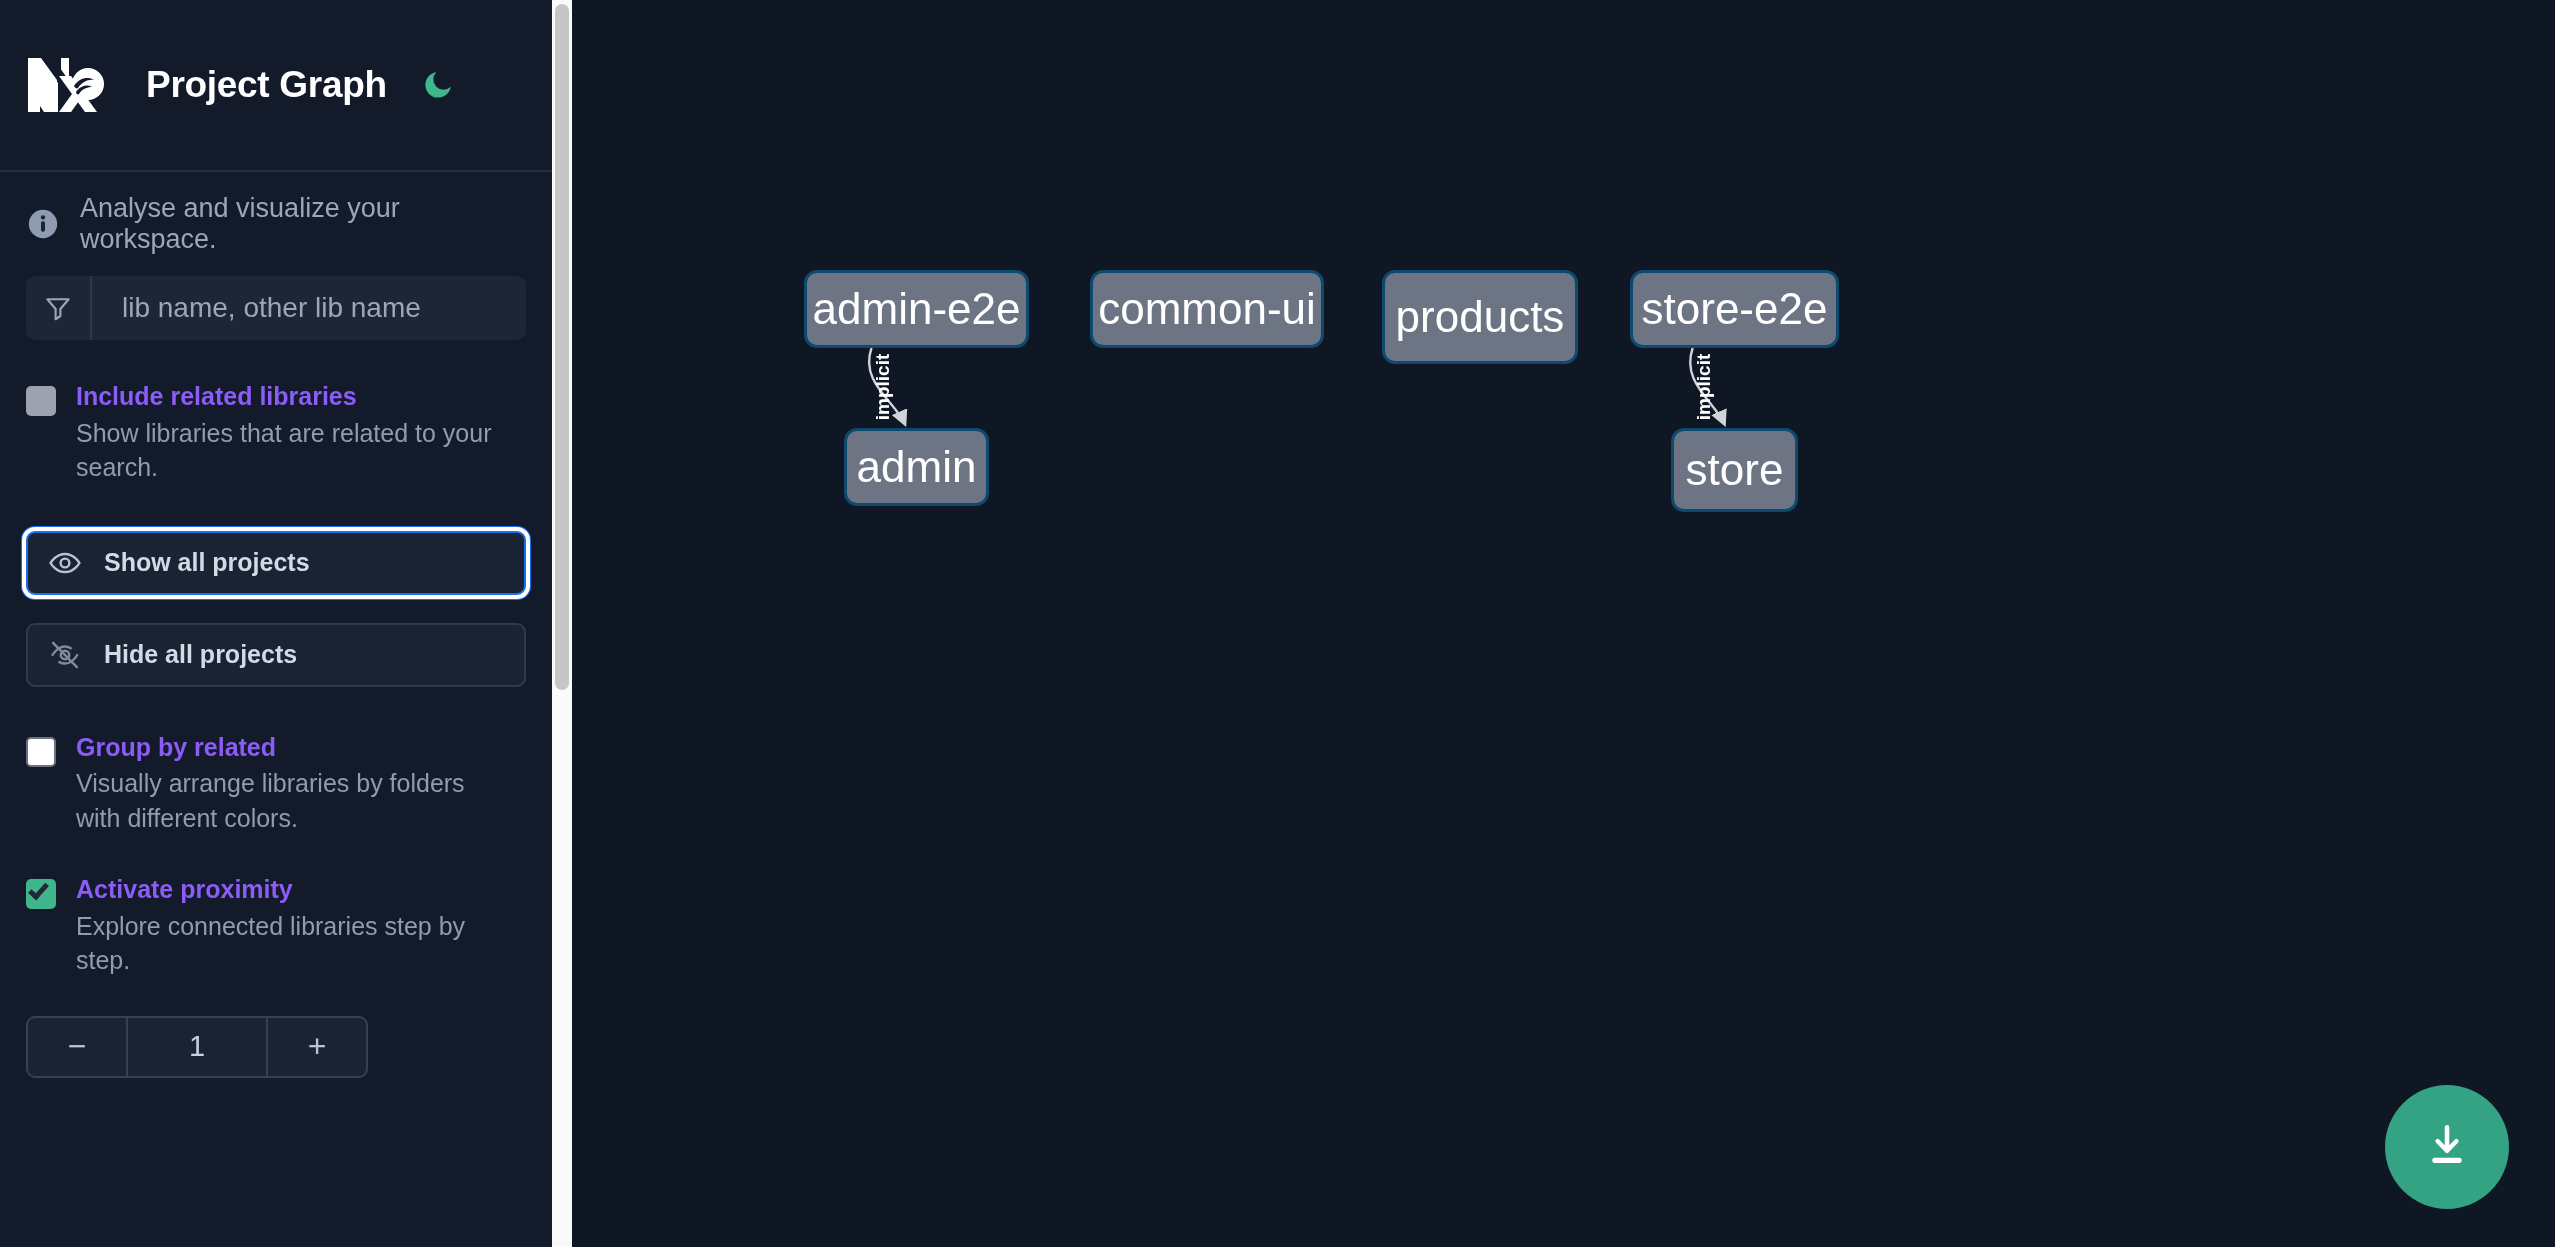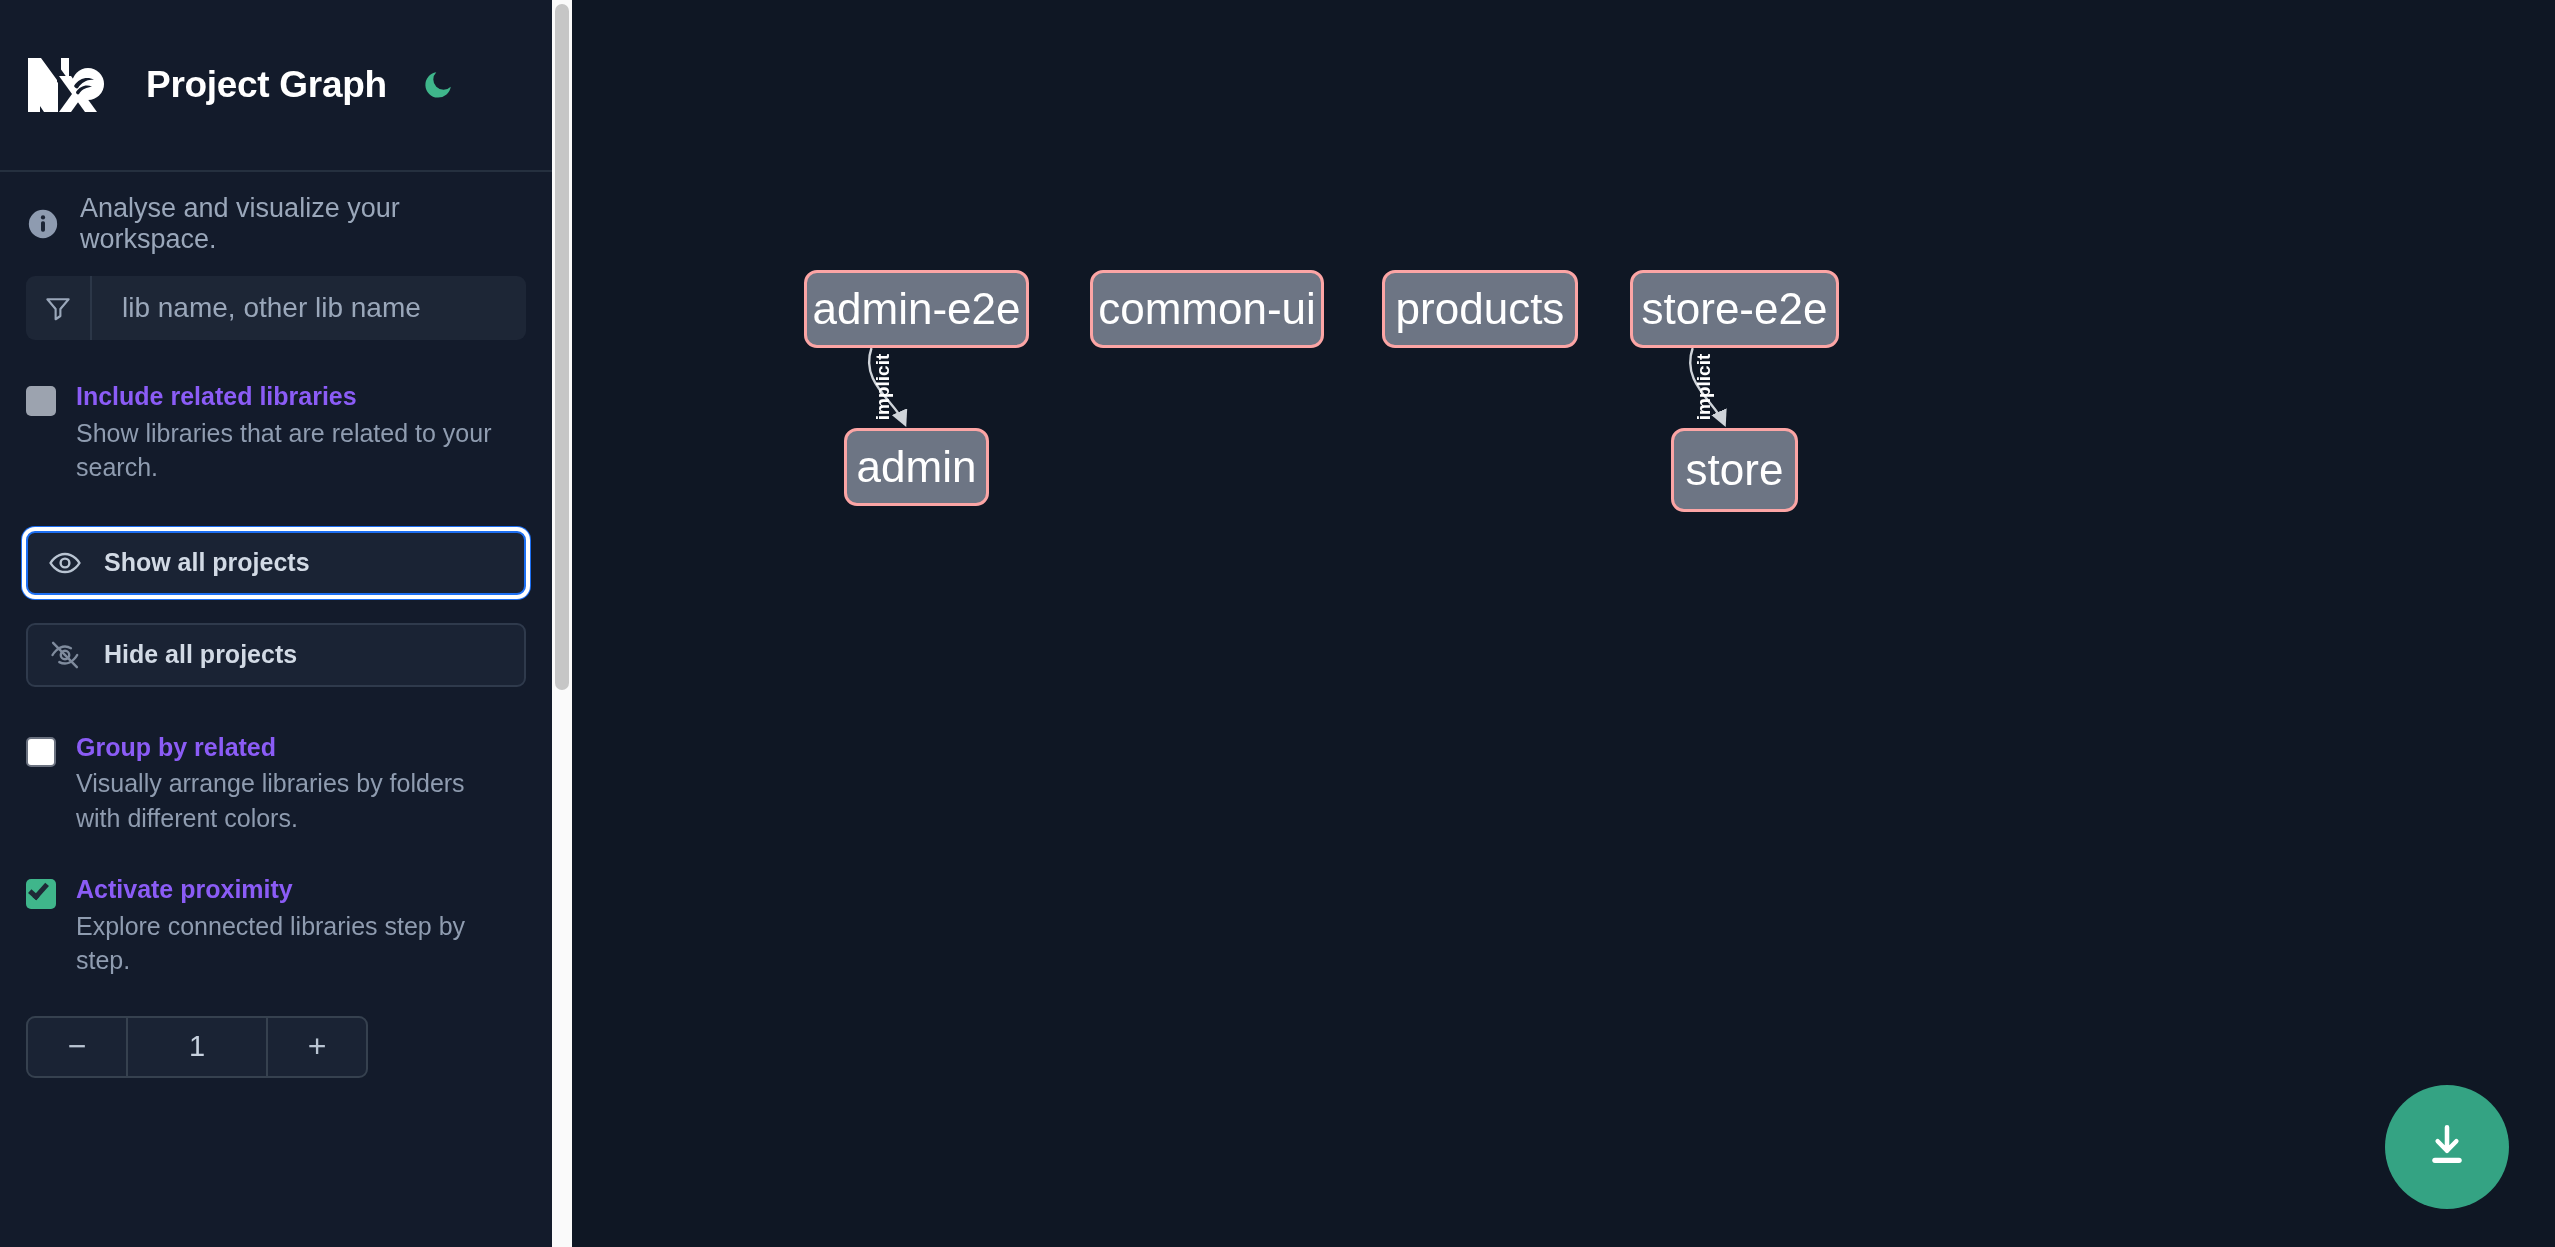--- a/index.html
+++ b/index.html
@@ -218,21 +218,21 @@
     left: 572px; top: 0;
     width: 1983px; height: 1247px;
     background: #0f1724;
     overflow: hidden;
   }
   #graph-svg { position: absolute; left: 0; top: 0; width: 1983px; height: 1247px; }
 
   .node {
     position: absolute;
     background: #6d7584;
-    border: 3px solid #fca5a5;
+    border: 3px solid #0c4a6e;
     border-radius: 13px;
     display: flex;
     align-items: center;
     justify-content: center;
     color: #ffffff;
     font-size: 44px;
     font-family: "Liberation Sans", sans-serif;
     cursor: pointer;
     white-space: nowrap;
   }
@@ -384,21 +384,21 @@
         </g>
     </svg>
 
     <div id="nodes-layer">
         <div class="node" style="left: 232px; top: 270px; width: 225px; height: 78px;">
           <span>admin-e2e</span>
         </div>
         <div class="node" style="left: 518px; top: 270px; width: 234px; height: 78px;">
           <span>common-ui</span>
         </div>
-        <div class="node" style="left: 810px; top: 270px; width: 196px; height: 78px;">
+        <div class="node" style="left: 810px; top: 270px; width: 196px; height: 94px;">
           <span>products</span>
         </div>
         <div class="node" style="left: 1058px; top: 270px; width: 209px; height: 78px;">
           <span>store-e2e</span>
         </div>
         <div class="node" style="left: 272px; top: 428px; width: 145px; height: 78px;">
           <span>admin</span>
         </div>
         <div class="node" style="left: 1099px; top: 428px; width: 127px; height: 84px;">
           <span>store</span>

